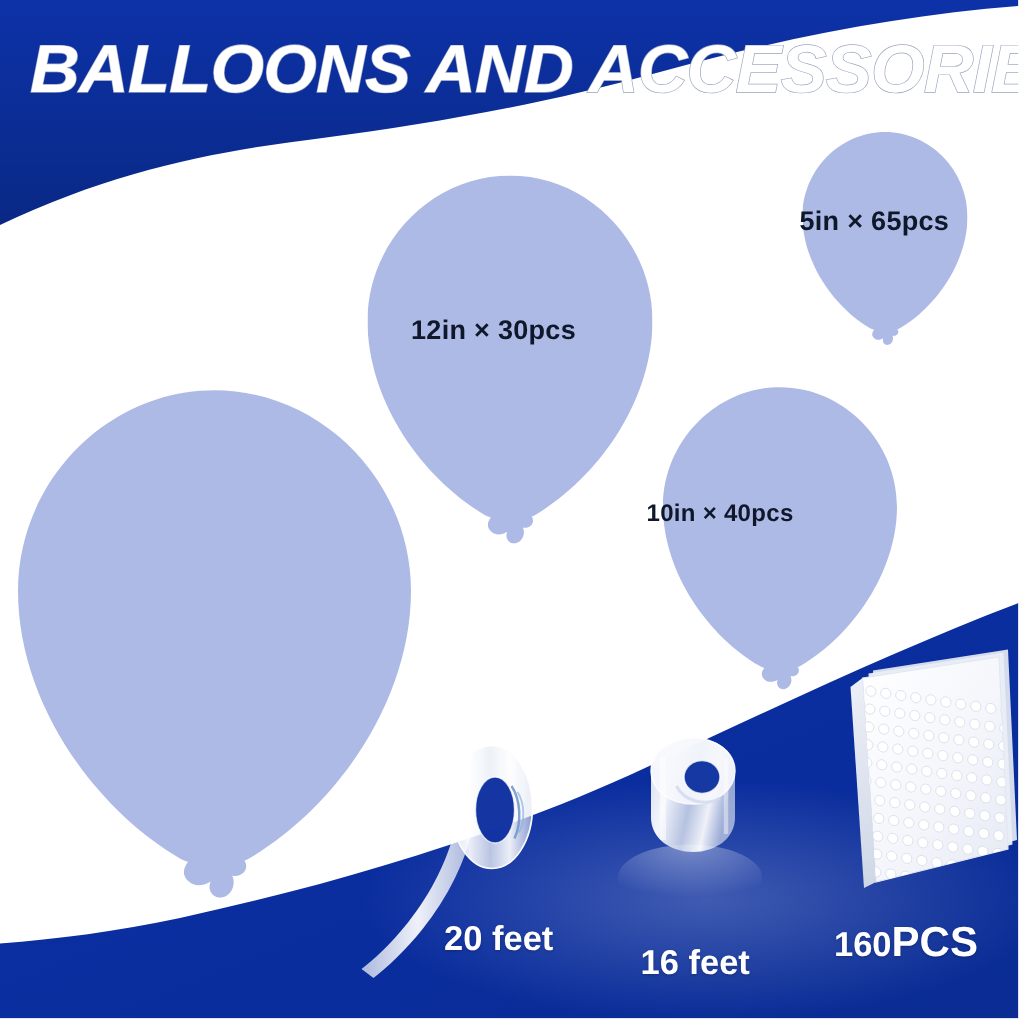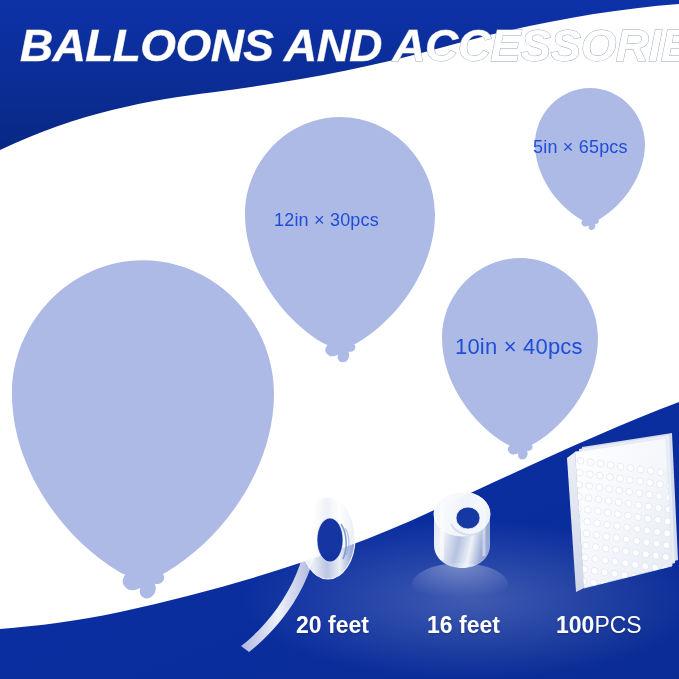--- a/index.html
+++ b/index.html
@@ -36,39 +36,39 @@
     color:#ffffff;
     -webkit-text-stroke:0.9px #9aa4bf;
     paint-order:stroke fill;
     transform:scaleX(1.02);
     transform-origin:left center;
   }
 
   
   .balloon-label{
     position:absolute;
-    color:#1d4ed8;
+    color:#0f172a;
     font-size:17px;
-    font-weight:400;
+    font-weight:700;
     white-space:nowrap;
     letter-spacing:0.2px;
     z-index:25;
   }
 
   
   .caption{
     position:absolute;
     color:#ffffff;
     font-weight:bold;
     font-size:23px;
     white-space:nowrap;
     z-index:30;
     text-shadow:0 1px 2px rgba(0,0,0,.25);
   }
-  .caption .pcs{font-size:23px;font-weight:normal;}
+  .caption .pcs{font-size:28px;font-weight:bold;}
 </style>
 </head>
 <body>
 
 <div id="stage">
 
   <svg class="layer" viewBox="0 0 679 679" width="679" height="679" style="z-index:1">
     <defs>
       <linearGradient id="blueGradTop" x1="0" y1="0" x2="0" y2="1">
         <stop offset="0%" stop-color="#0d32a8"></stop>
@@ -135,21 +135,21 @@
     </g>
 
     <g>
       <use href="#balloonShape" x="535" y="88" width="110" height="143" fill="#aebae6"></use>
     </g>
   </svg>
 
 
   <div class="balloon-label" style="left:274px;top:210px;font-size:18px;">12in × 30pcs</div>
 
-  <div class="balloon-label" style="left:455px;top:334px;font-size:22px;">10in × 40pcs</div>
+  <div class="balloon-label" style="left:431px;top:334px;font-size:16px;">10in × 40pcs</div>
 
   <div class="balloon-label" style="left:533px;top:137px;font-size:18px;">5in × 65pcs</div>
 
   <svg class="layer" viewBox="0 0 679 679" width="679" height="679" style="z-index:20">
     <defs>
       <linearGradient id="tapeSheen" x1="0" y1="0" x2="1" y2="0">
         <stop offset="0%" stop-color="#ffffff" stop-opacity="0.55"></stop>
         <stop offset="22%" stop-color="#ffffff" stop-opacity="0.95"></stop>
         <stop offset="48%" stop-color="#e9eef6" stop-opacity="0.80"></stop>
         <stop offset="72%" stop-color="#ffffff" stop-opacity="0.95"></stop>
@@ -262,23 +262,23 @@
               <use href="#dotrow" y="120"></use>
             <use href="#dotrow" y="132"></use>
           </g>
         </g>
       </g>
     </g>
   </svg>
 
   <div class="caption" style="left:296px;top:612px;">20 feet</div>
 
-  <div class="caption" style="left:427px;top:612px;">16 feet</div>
+  <div class="caption" style="left:427px;top:628px;">16 feet</div>
 
   <div class="caption" style="left:556px;top:612px;">
-    <span>100</span><span class="pcs">PCS</span>
+    <span>160</span><span class="pcs">PCS</span>
   </div>
 
   <div id="title-wrap">
     <div id="title-text">BALLOONS AND ACCESSORIES</div>
   </div>
 
 </div>
 
 </body></html>

